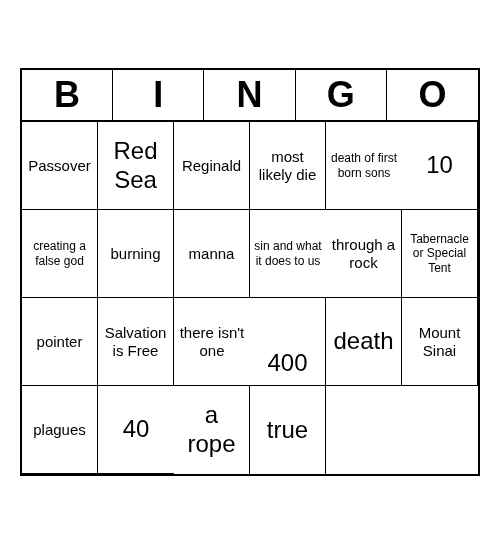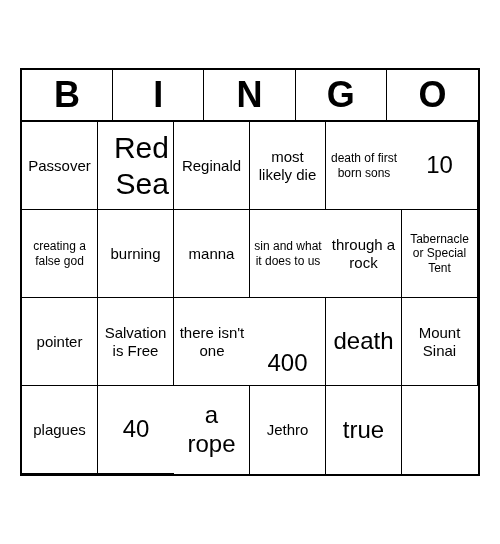--- a/index.html
+++ b/index.html
@@ -76,21 +76,21 @@
       <div class="bingo-header-cell">I</div>
       <div class="bingo-header-cell">N</div>
       <div class="bingo-header-cell">G</div>
       <div class="bingo-header-cell">O</div>
     </div>
   <div class="bingo-grid">
   <div class="bingo-cell">
         <span style="font-size: 15px; line-height: 1.2;">Passover</span>
       </div>
       <div class="bingo-cell">
-        <span style="font-size: 30px; line-height: 1.2; text-align: right;">Red Sea</span>
+        <span style="font-size: 24px; line-height: 1.2;">Red Sea</span>
       </div>
       <div class="bingo-cell">
         <span style="font-size: 15px; line-height: 1.2;">Reginald</span>
       </div>
       <div class="bingo-cell">
         <span style="font-size: 15px; line-height: 1.2;">most likely die</span>
       </div>
       <div class="bingo-cell">
         <span style="font-size: 12px; line-height: 1.2;">death of first born sons</span>
       </div>
@@ -136,19 +136,16 @@
       <div class="bingo-cell">
         <span style="font-size: 15px; line-height: 1.2;">plagues</span>
       </div>
       <div class="bingo-cell">
         <span style="font-size: 24px; line-height: 1.2;">40</span>
       </div>
       <div class="bingo-cell">
         <span style="font-size: 24px; line-height: 1.2;">a rope</span>
       </div>
       <div class="bingo-cell">
-        <span style="font-size: 15px; line-height: 1.2;">Jethro</span>
-      </div>
-      <div class="bingo-cell">
         <span style="font-size: 24px; line-height: 1.2;">true</span>
       </div>
     </div>
 </div>
 
 </body></html>

